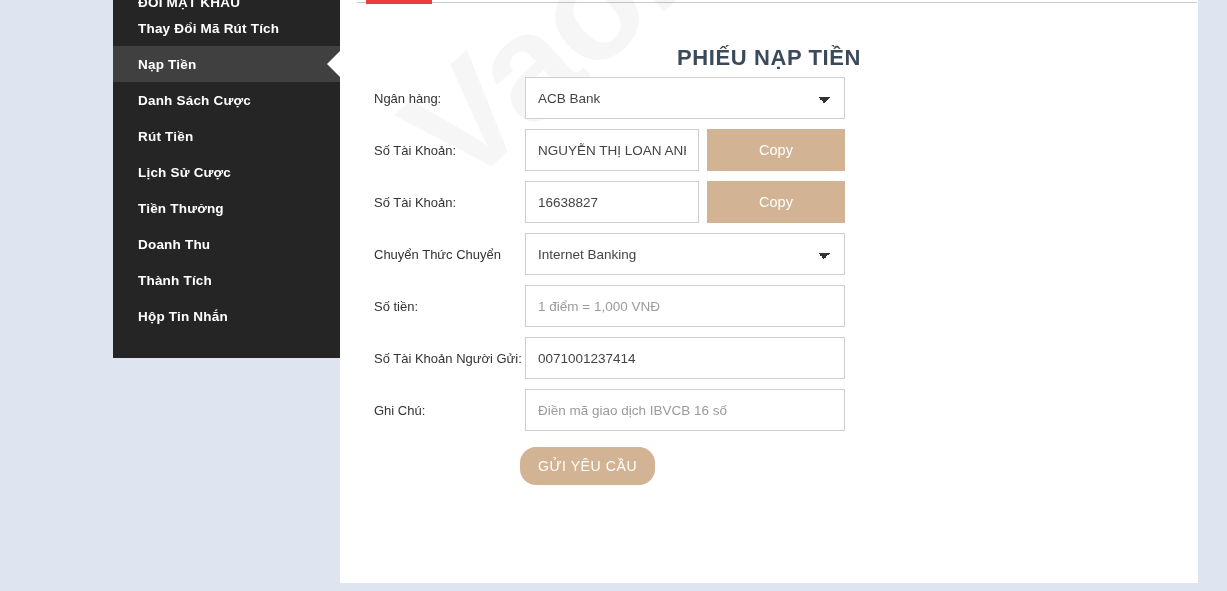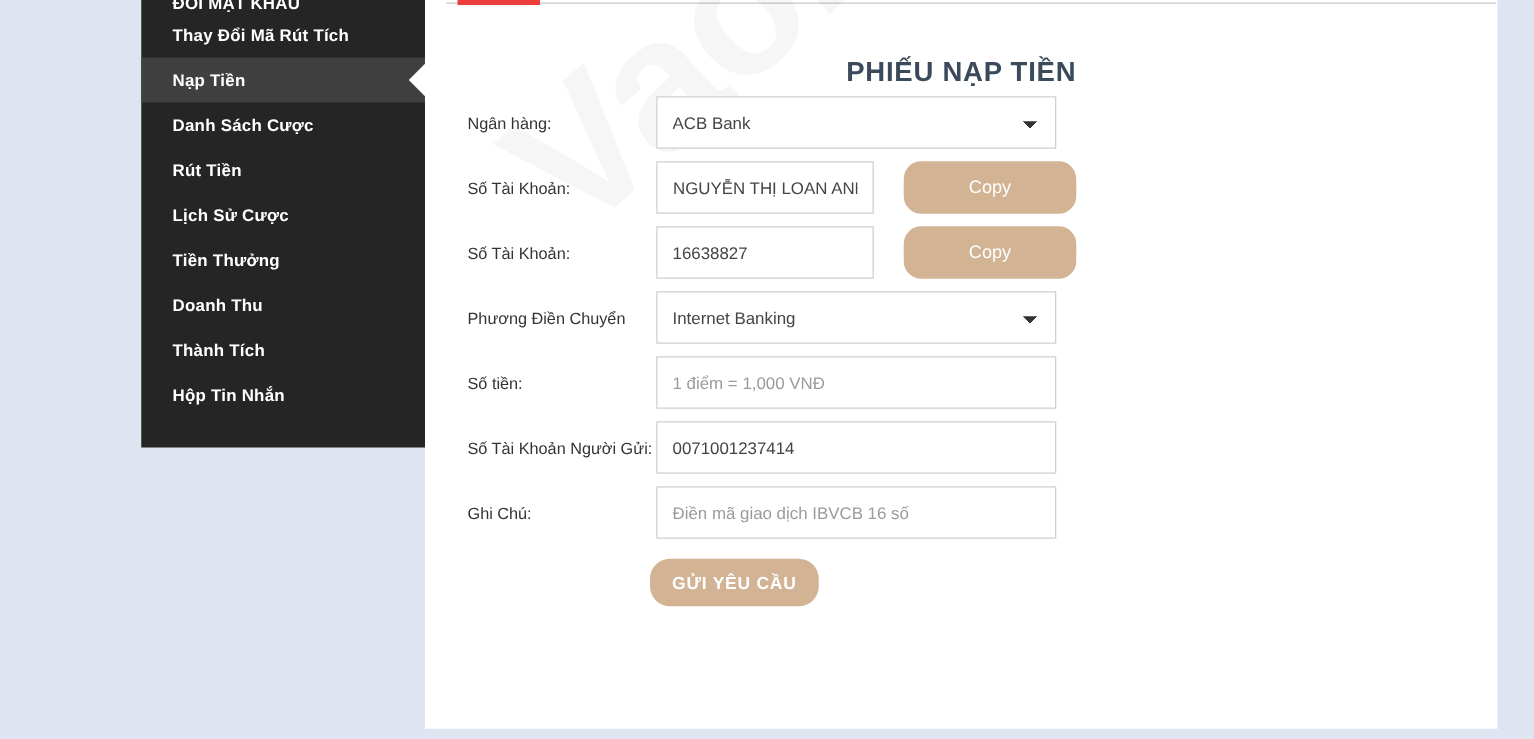--- a/index.html
+++ b/index.html
@@ -173,48 +173,48 @@
     cursor: pointer;
   }
 
   .ctrl.autofill {
     background: #e8eefb;
     border-color: #c9cfdd;
     color: #222;
   }
 
   .copy-btn {
-    margin-left: 24px;
+    margin-left: 8px;
     width: 138px;
     height: 42px;
     background: #d2b393;
     border: none;
     color: #ffffff;
     font-size: 14.5px;
     font-family: "Liberation Sans", sans-serif;
     cursor: pointer;
-    border-radius: 14px;
+    border-radius: 0;
   }
 
   #submit-row {
     position: relative;
     height: 60px;
     display: flex;
     align-items: center;
   }
   #submit-btn {
     margin-left: 180px;
     width: 135px;
     height: 38px;
     background: #d2b393;
     border: none;
     border-radius: 16px;
     color: #ffffff;
     font-size: 14px;
-    font-weight: bold;
+    font-weight: normal;
     letter-spacing: .6px;
     font-family: "Liberation Sans", sans-serif;
     cursor: pointer;
   }
 </style>
 </head>
 <body>
 
 <div id="page">
 
@@ -295,21 +295,21 @@
 
       <div class="form-row">
         <div class="row-label">Số Tài Khoản:</div>
         <div class="row-field">
           <input class="ctrl half" type="text" readonly="" value="16638827" style="">
           <button type="button" class="copy-btn">Copy</button>
         </div>
       </div>
 
       <div class="form-row">
-        <div class="row-label">Phương Điền Chuyển</div>
+        <div class="row-label">Chuyển Thức Chuyển</div>
         <div class="row-field">
           <select class="ctrl wide">
             <option>Internet Banking</option>
           </select>
         </div>
       </div>
 
       <div class="form-row">
         <div class="row-label">Số tiền:</div>
         <div class="row-field">

